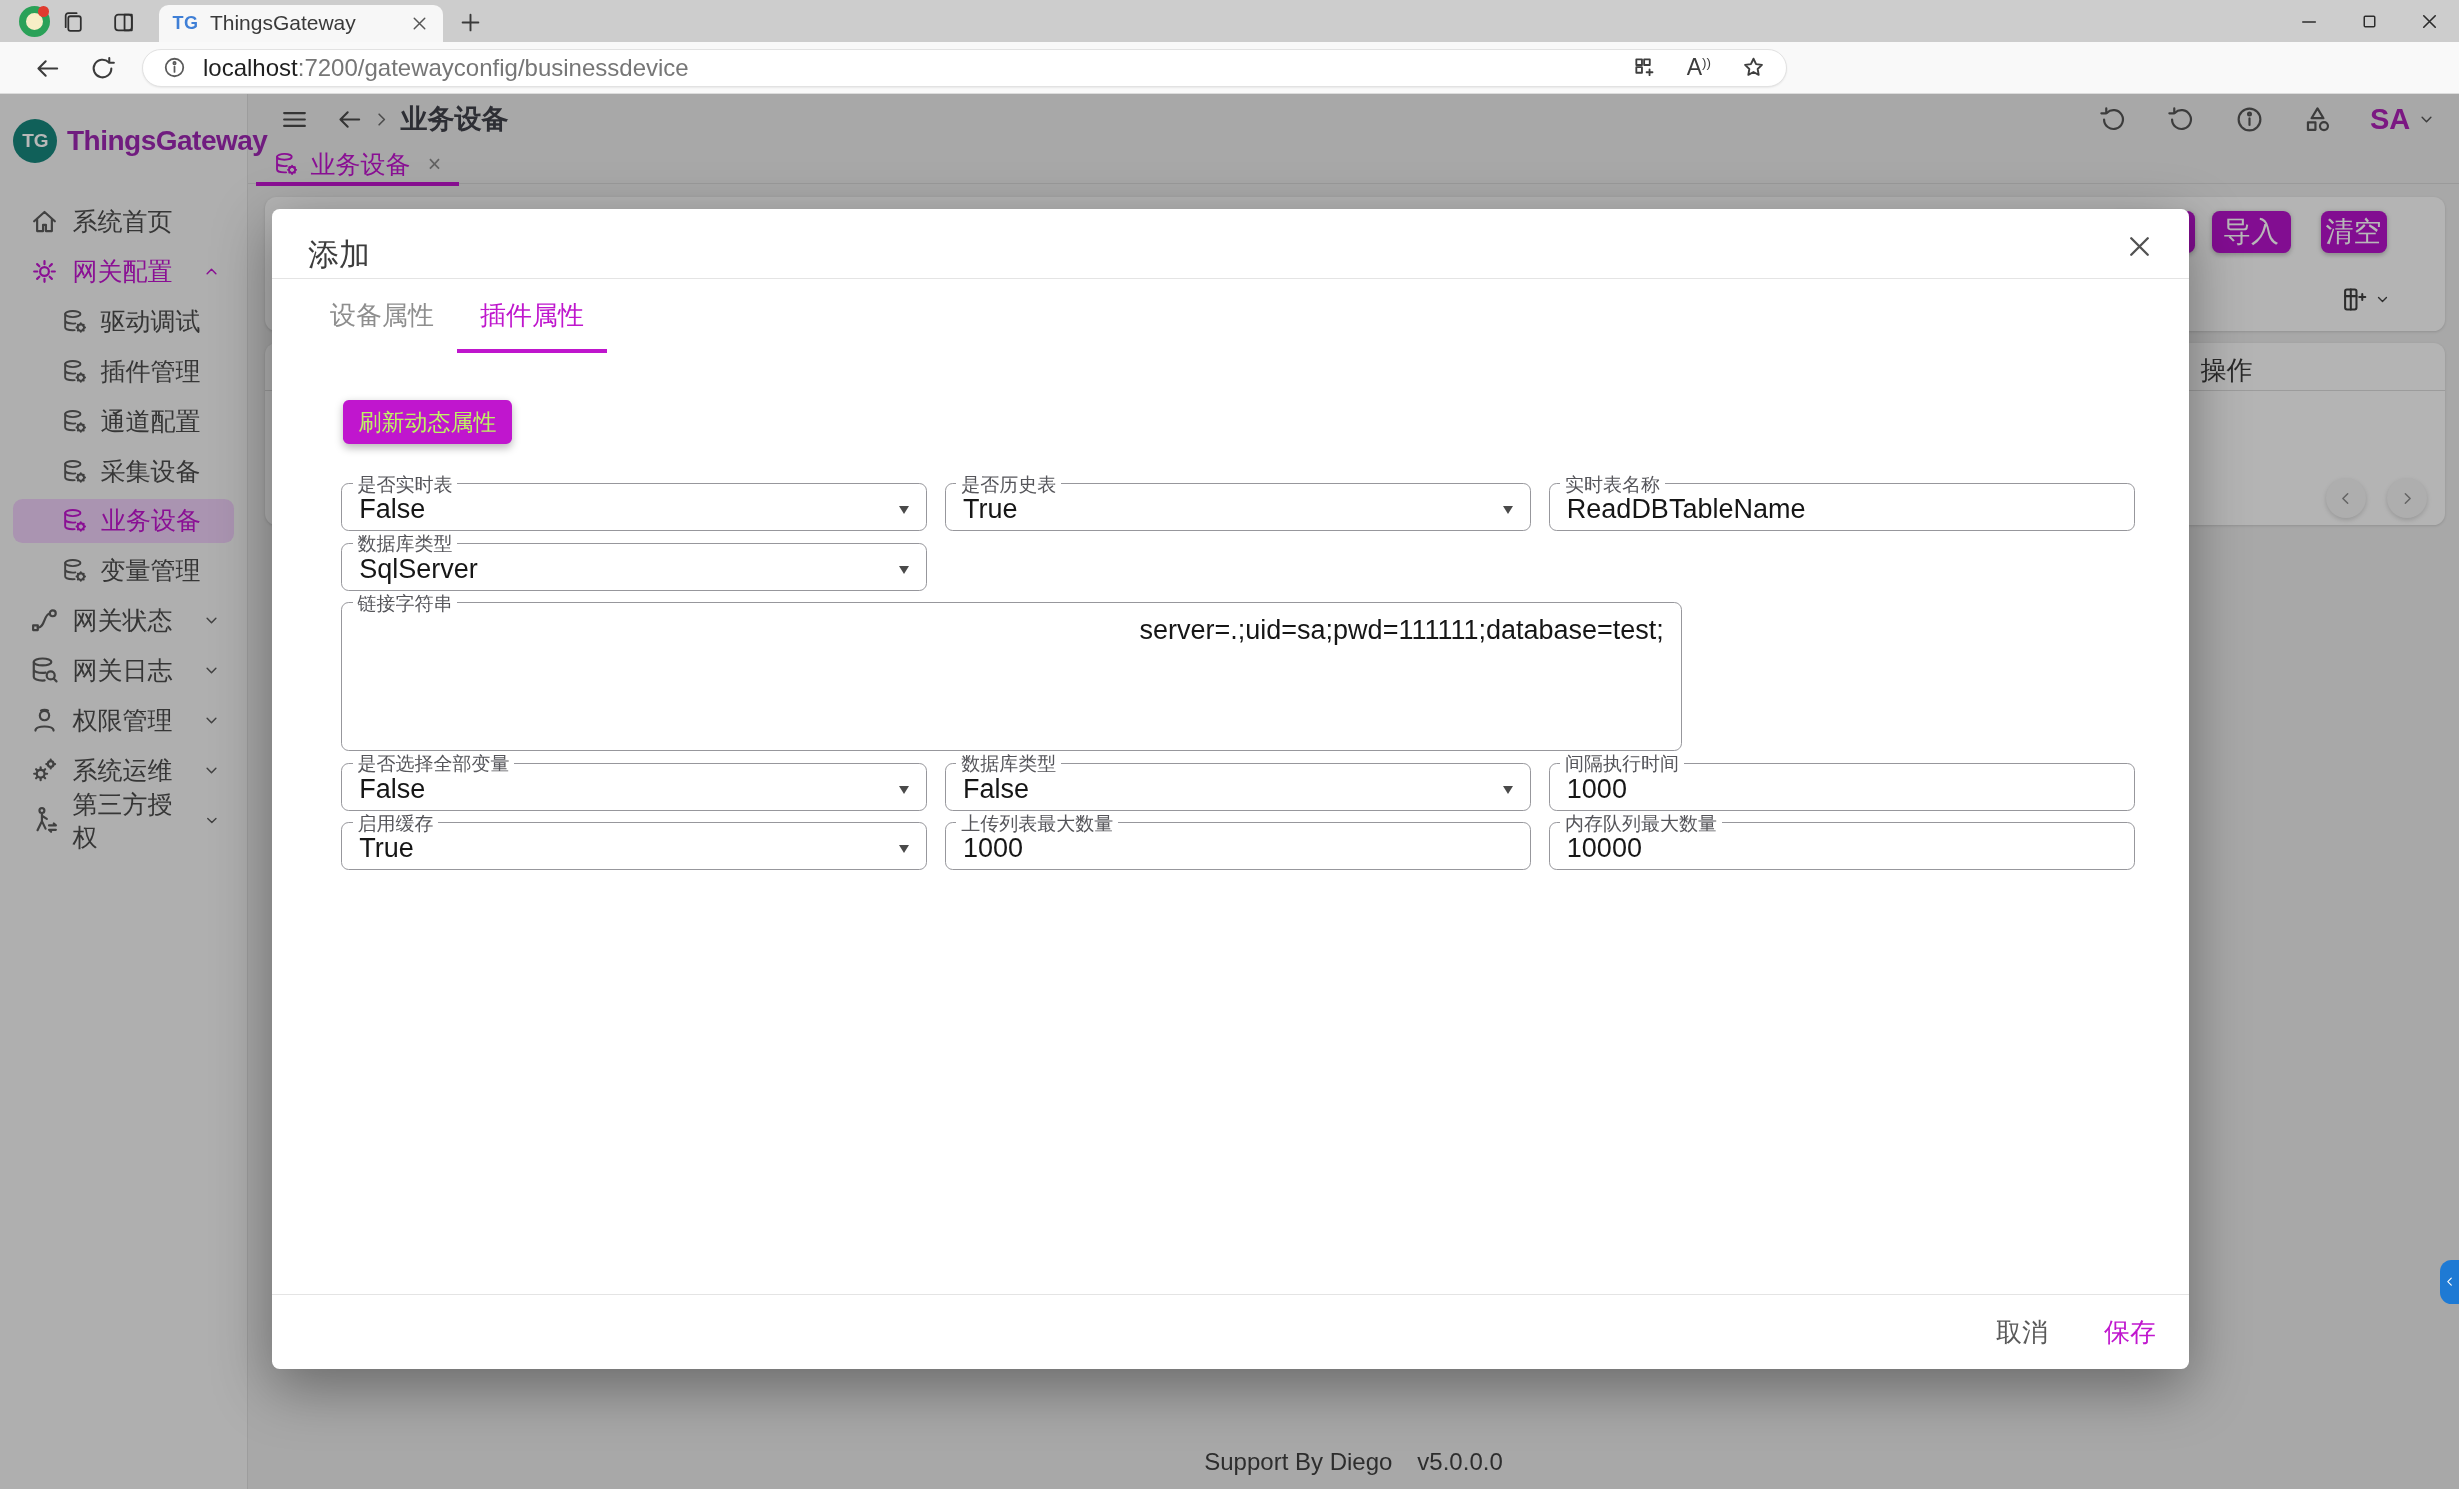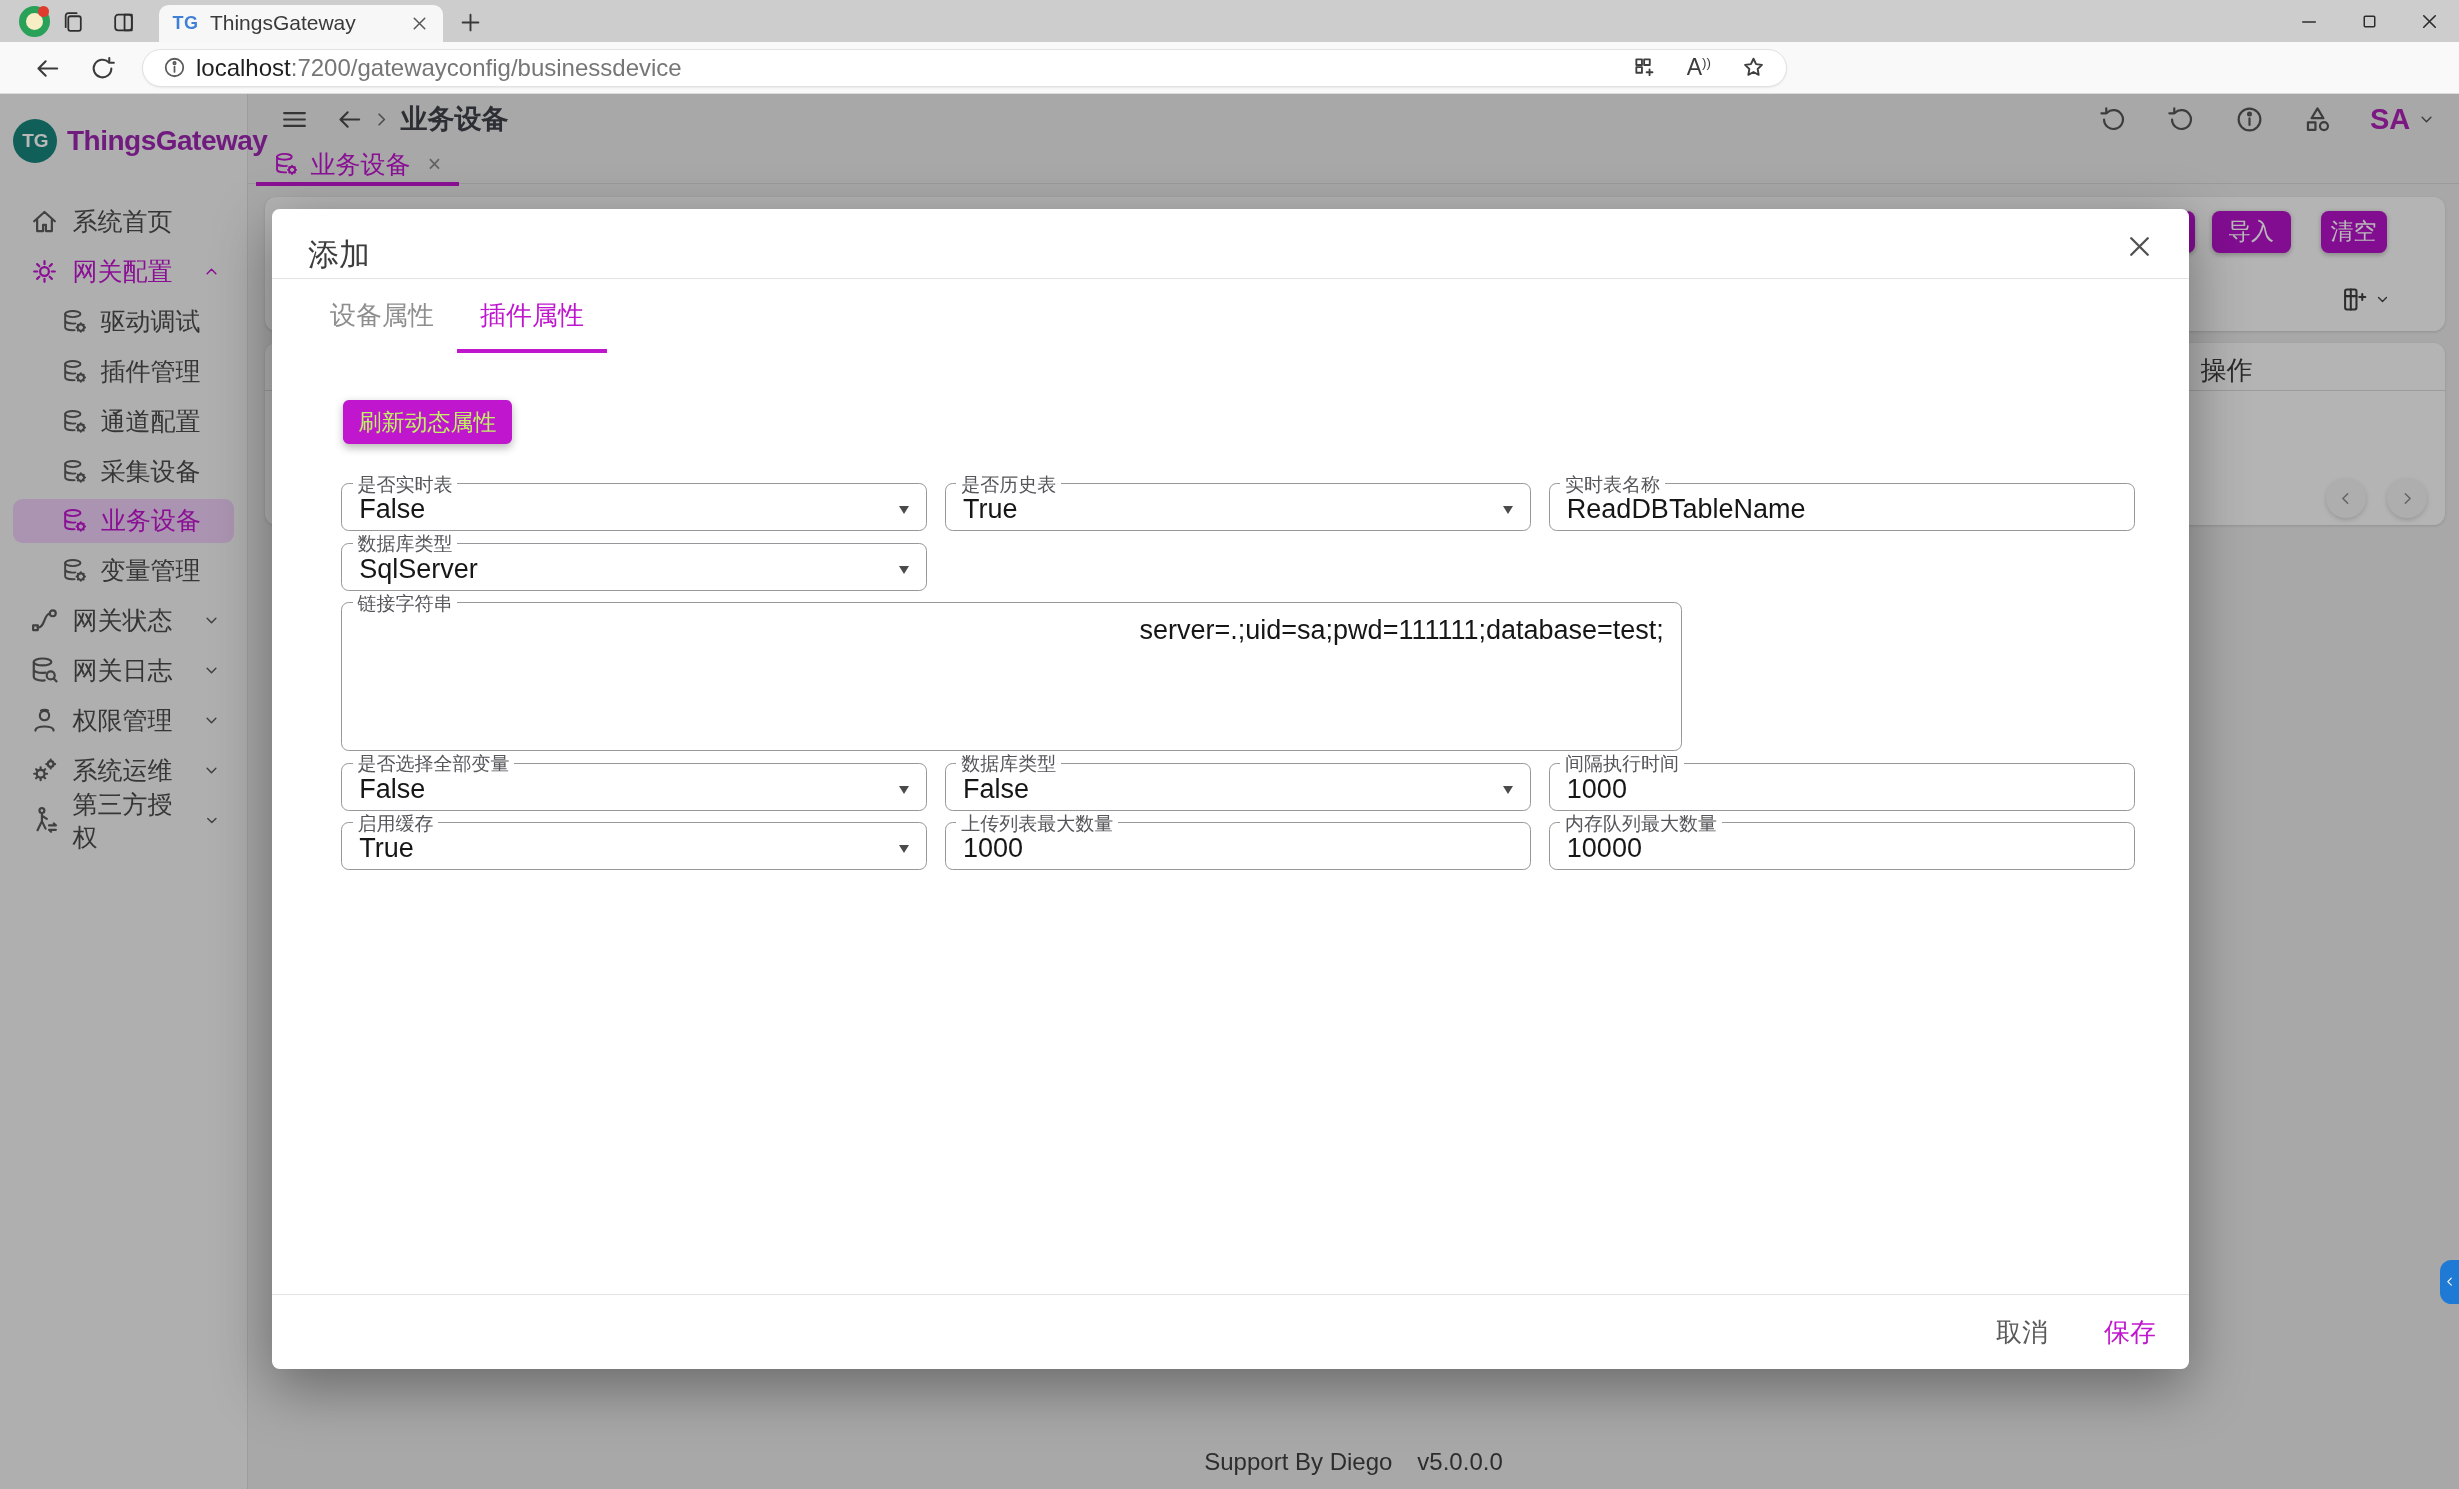--- a/index.html
+++ b/index.html
@@ -20,21 +20,21 @@
   .btab .ttl { font-size:21px; color:#3a3a3a; flex:1; white-space:nowrap; overflow:hidden; }
   .btab .x  { font-size:23px; color:#565656; }
   .newtab { position:absolute; left:457px; top:1.9px; font-size:29px; color:#3a3a3a; font-weight:300; }
   .winctl { position:absolute; right:0; top:0; height:42px; display:flex; }
   .winctl div { width:60px; height:42px; display:flex; align-items:center; justify-content:center; color:#2c2c2c; }
 
   .navbar { position:absolute; top:42px; left:0; right:0; height:52px; background:#f9f9f9; border-bottom:1px solid #dcdcdc; }
   .nav-ic { position:absolute; top:11.5px; color:#3c3c3c; }
   .urlpill { position:absolute; left:142px; right:672px; top:6.7px; height:38px; background:#fff;
     border:1px solid #e2e2e2; border-radius:20px; box-shadow:0 1px 1.9px rgba(0,0,0,.07);
-    display:flex; align-items:center; padding:0 19px; gap:9px; }
+    display:flex; align-items:center; padding:0 19px; gap:16px; }
   .urlpill .host { font-size:24px; color:#1f1f1f; }
   .urlpill .path { font-size:24px; color:#767676; }
   .pill-right { margin-left:auto; display:flex; align-items:center; gap:29px; color:#3e3e3e; }
   .navicons { position:absolute; right:13.4px; top:42px; height:52px; display:flex; align-items:center; gap:24px; color:#3c3c3c; }
   .zbox { width:27px; height:27px; border-radius:5.8px; background:#4c4c4c; color:#fff; font-size:17.3px; font-weight:bold;
     display:flex; align-items:center; justify-content:center; }
   .extdot { width:25px; height:25px; border-radius:50%; background:#9f9f9f; }
   .vsep { width:1px; height:25px; background:#c9c9c9; }
   .copilot { width:31px; height:31px; border-radius:50%;
     background:conic-gradient(from 210deg,#19b7a9,#2a6ff1,#8a4df5,#2a6ff1,#19b7a9); }
@@ -72,21 +72,21 @@
   .apptab { position:absolute; left:7.7px; top:0; height:40px; display:flex; align-items:center; gap:11.5px;
     padding:0 17.3px; color:#bf16cd; font-size:25px; }
   .apptab::after { content:""; position:absolute; left:0; right:0; bottom:-1.9px; height:3.8px; background:#bf16cd; }
   .apptab .ticon { width:26px; height:26px; }
   .apptab .tx { color:#888; font-size:23px; margin-left:5.8px; }
 
   .content { position:absolute; left:248px; right:0; top:90px; bottom:54px; }
   .card { position:absolute; left:17.3px; right:14.4px; background:#fafafa; border-radius:11.5px; box-shadow:0 1px 2.9px rgba(0,0,0,.14); }
   .card.toolbar { top:12.5px; height:134px; }
   .pbtn { position:absolute; top:14.4px; height:42px; border-radius:7.7px; background:#b412c9; color:#fff;
-    font-size:23px; display:flex; align-items:center; justify-content:center; box-shadow:0 1.9px 4.8px rgba(0,0,0,.25); }
+    font-size:28px; display:flex; align-items:center; justify-content:center; box-shadow:0 1.9px 4.8px rgba(0,0,0,.25); }
   .colpick { position:absolute; right:50px; top:85px; width:54px; height:35px; color:#3f3f3f; display:flex; align-items:center; gap:3.8px;}
   .card.table { top:159px; height:182px; }
   .thead { height:48px; border-bottom:1.9px solid #d8d8d8; position:relative; }
   .thead .oph { position:absolute; right:192px; top:9.6px; font-size:26px; color:#3a3a3a; }
   .pgbtn { position:absolute; width:40px; height:40px; border-radius:50%; background:#f1f1f1;
     box-shadow:0 1.9px 4.8px rgba(0,0,0,.16); top:135px; display:flex; align-items:center; justify-content:center; color:#8a8a8a; }
   .appfooter { position:absolute; left:248px; right:0; bottom:0; height:54px; display:flex; align-items:center;
     justify-content:center; gap:25px; font-size:24px; color:#3f3f3f; }
 
   .overlay { position:absolute; inset:0; background:rgba(0,0,0,.28); z-index:40; }

